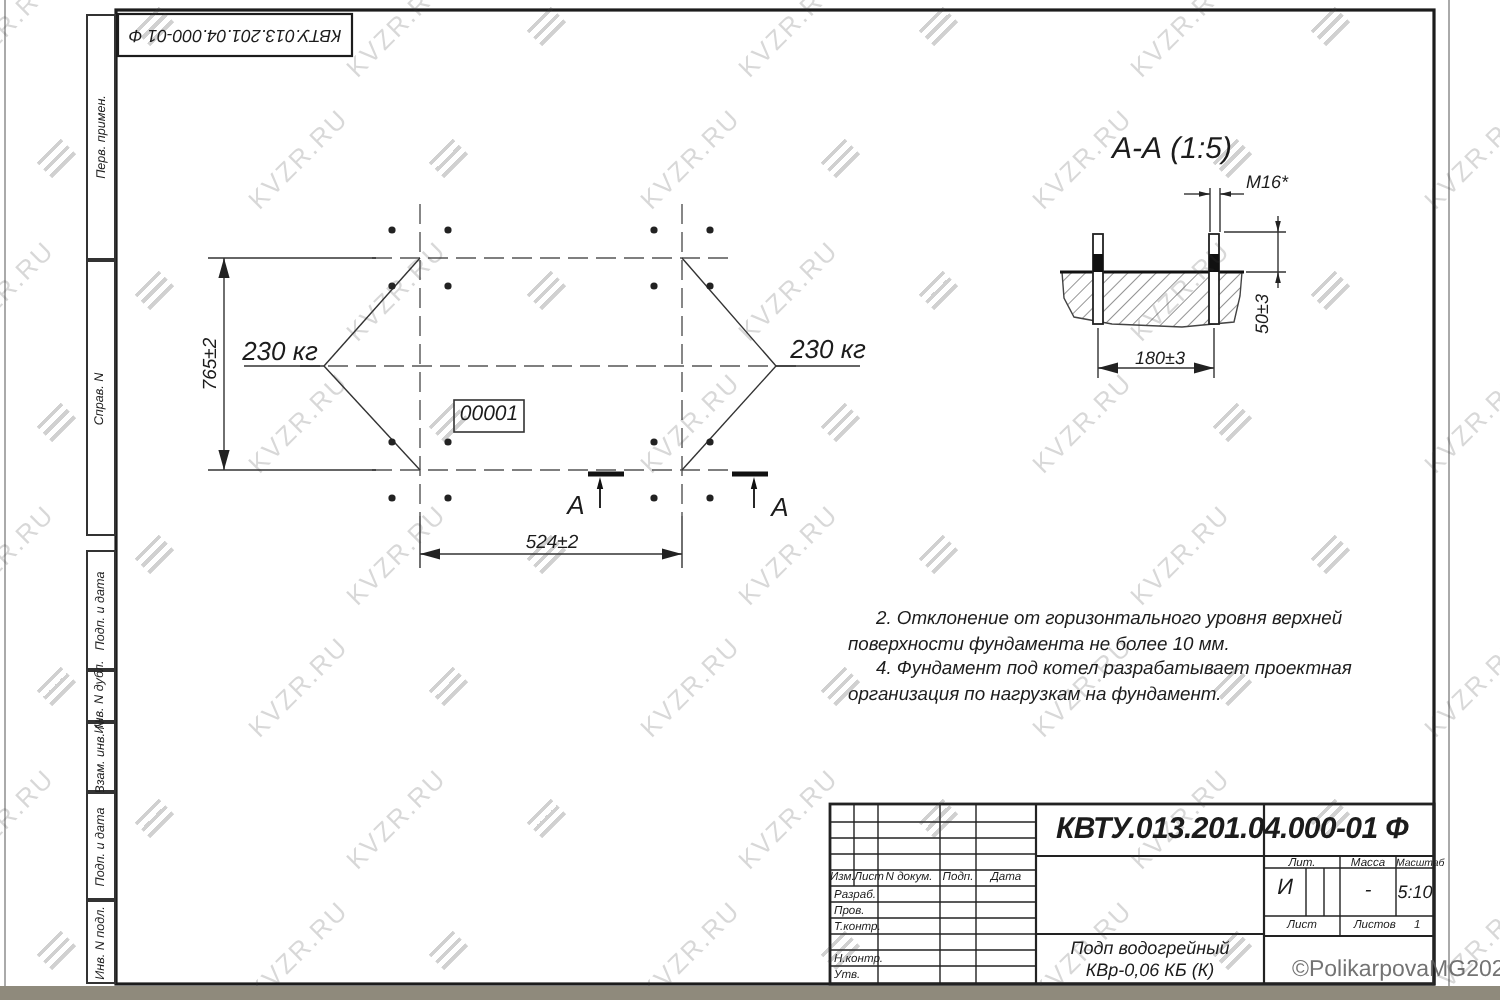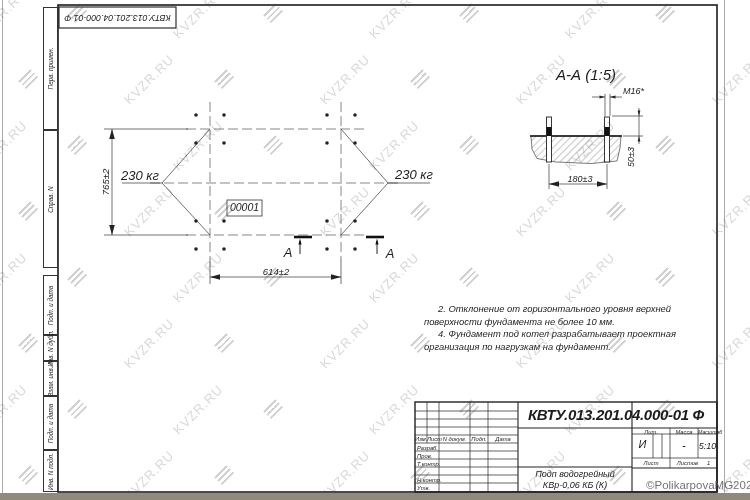--- a/index.html
+++ b/index.html
@@ -274,21 +274,21 @@
       <span>Подп. и дата</span>
     </div>
   <div class="fbox" style="top:450px;height:42px;">
       <span>Инв. N подл.</span>
     </div>
 
   <div class="t ctr" style="left:116px;top:168px;width:48px;font-size:13px;">230 кг</div>
   <div class="t ctr" style="left:390px;top:167px;width:48px;font-size:13px;">230 кг</div>
   <div class="t ctr" style="left:227px;top:201px;width:35px;font-size:10.5px;">00001</div>
   <div class="t ctr rot-90" style="left:86px;top:176px;width:40px;height:12px;font-size:9.5px;">765±2</div>
-  <div class="t ctr" style="left:254px;top:266px;width:44px;font-size:9.5px;">614±2</div>
+  <div class="t ctr" style="left:254px;top:266px;width:44px;font-size:9.5px;">524±2</div>
   <div class="t ctr" style="left:281px;top:245px;width:14px;font-size:13px;">А</div>
   <div class="t ctr" style="left:383px;top:246px;width:14px;font-size:13px;">А</div>
 
   <div class="t" style="left:556px;top:66px;font-size:15px;">А-А (1:5)</div>
   <div class="t" style="left:623px;top:86px;font-size:9px;">М16*</div>
   <div class="t ctr rot-90" style="left:612px;top:151px;width:40px;height:12px;font-size:9px;">50±3</div>
   <div class="t ctr" style="left:560px;top:174px;width:40px;font-size:9px;">180±3</div>
 
   <div id="notes">
     <p>2. Отклонение от горизонтального уровня верхней поверхности фундамента не более 10 мм.</p>

